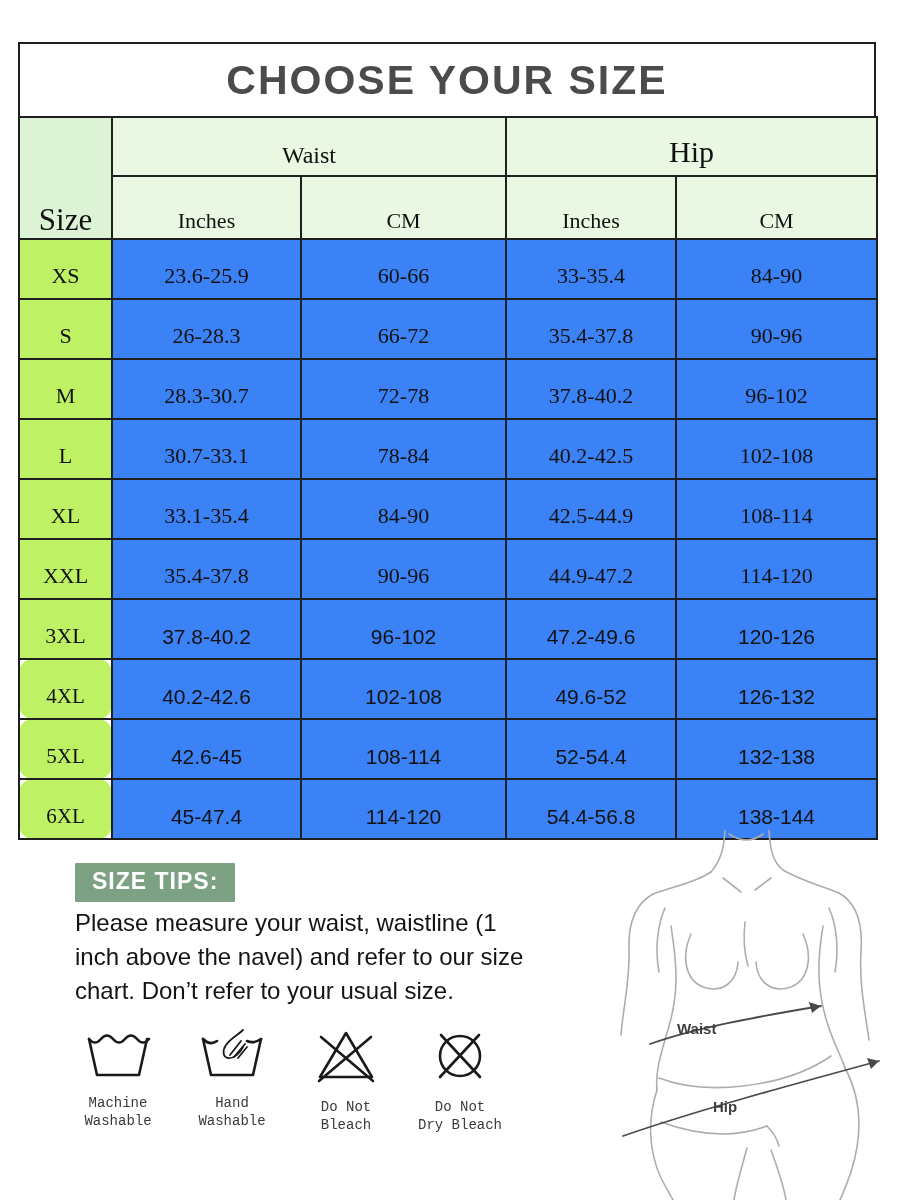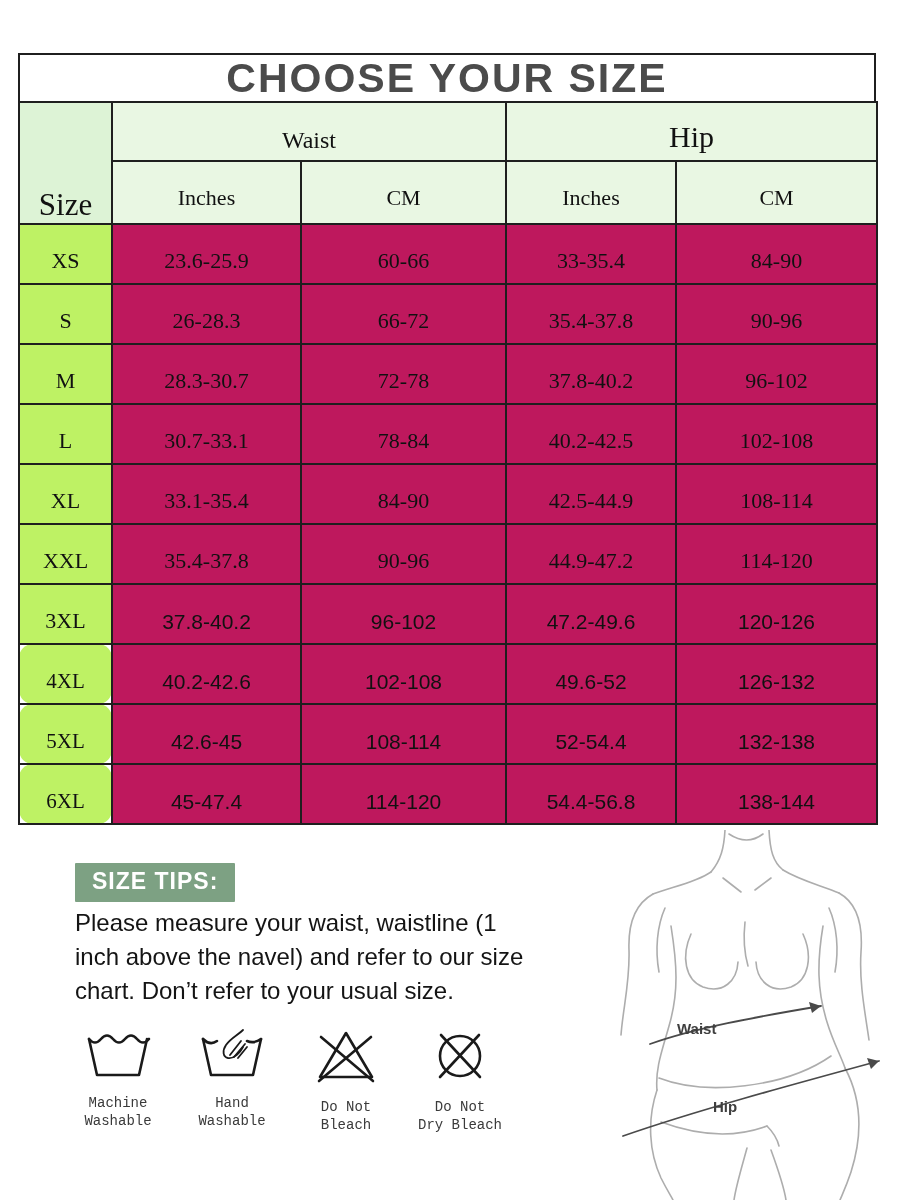--- a/index.html
+++ b/index.html
@@ -5,22 +5,22 @@
   * { margin: 0; padding: 0; box-sizing: border-box; }
   html, body { width: 900px; height: 1200px; background: #ffffff; overflow: hidden; }
   body { font-family: "Liberation Sans", sans-serif; position: relative; }
 
   .sheet { position: absolute; left: 18px; top: 42px; width: 858px; }
 
   
   .title-box {
     border: 2px solid #1f1f1f;
     background: #ffffff;
-    height: 50px;
-    display: flex; align-items: center; justify-content: center; margin-top: 11px;
+    height: 76px;
+    display: flex; align-items: center; justify-content: center;
   }
   .title-box h1 {
     font-size: 41px; font-weight: bold; letter-spacing: 2px;
     color: #4b4b4b; font-family: "Liberation Sans", sans-serif;
   }
 
   
   table.size-table {
     width: 858px; border-collapse: collapse; table-layout: fixed;
     margin-top: -2px;
@@ -33,25 +33,25 @@
   }
   col.c-size { width: 93px; }
   col.c-w-in { width: 189px; }
   col.c-w-cm { width: 205px; }
   col.c-h-in { width: 170px; }
   col.c-h-cm { width: 201px; }
 
   th.h-size { background: #ddf3d6; vertical-align: middle; font-size: 31px; }
   th.h-group { background: #e9f7e3; height: 59px; padding-bottom: 6px; font-size: 24px; }
   th.h-group-hip { font-size: 30px; }
-  th.h-unit { background: #e9f7e3; height: 63px; padding-bottom: 12px; font-size: 22px; }
+  th.h-unit { background: #e9f7e3; height: 63px; padding-bottom: 4px; font-size: 22px; }
 
   td.cell-size { background: #ddf3d6; }
   table.size-table tbody tr { height: 60px; }
-  table.size-table tbody td { padding-bottom: 9px; font-size: 22px; background: #be185d; }
+  table.size-table tbody td { padding-bottom: 9px; font-size: 22px; background: #3b82f6; }
   table.size-table tbody td.cell-size { background: #bef264; font-size: 22px; }
 
   
   table.size-table tbody tr:nth-child(n+7) td.cell-val { font-family: "Liberation Sans", sans-serif; font-size: 21px; }
   table.size-table tbody tr:nth-child(n+8) td.cell-size { font-family: Liberation Serif, serif; font-size: 21px; border-radius: 14px; }
 
   
   .bottom { position: absolute; left: 0; top: 830px; width: 900px; height: 370px; }
 
   .tips-badge {

